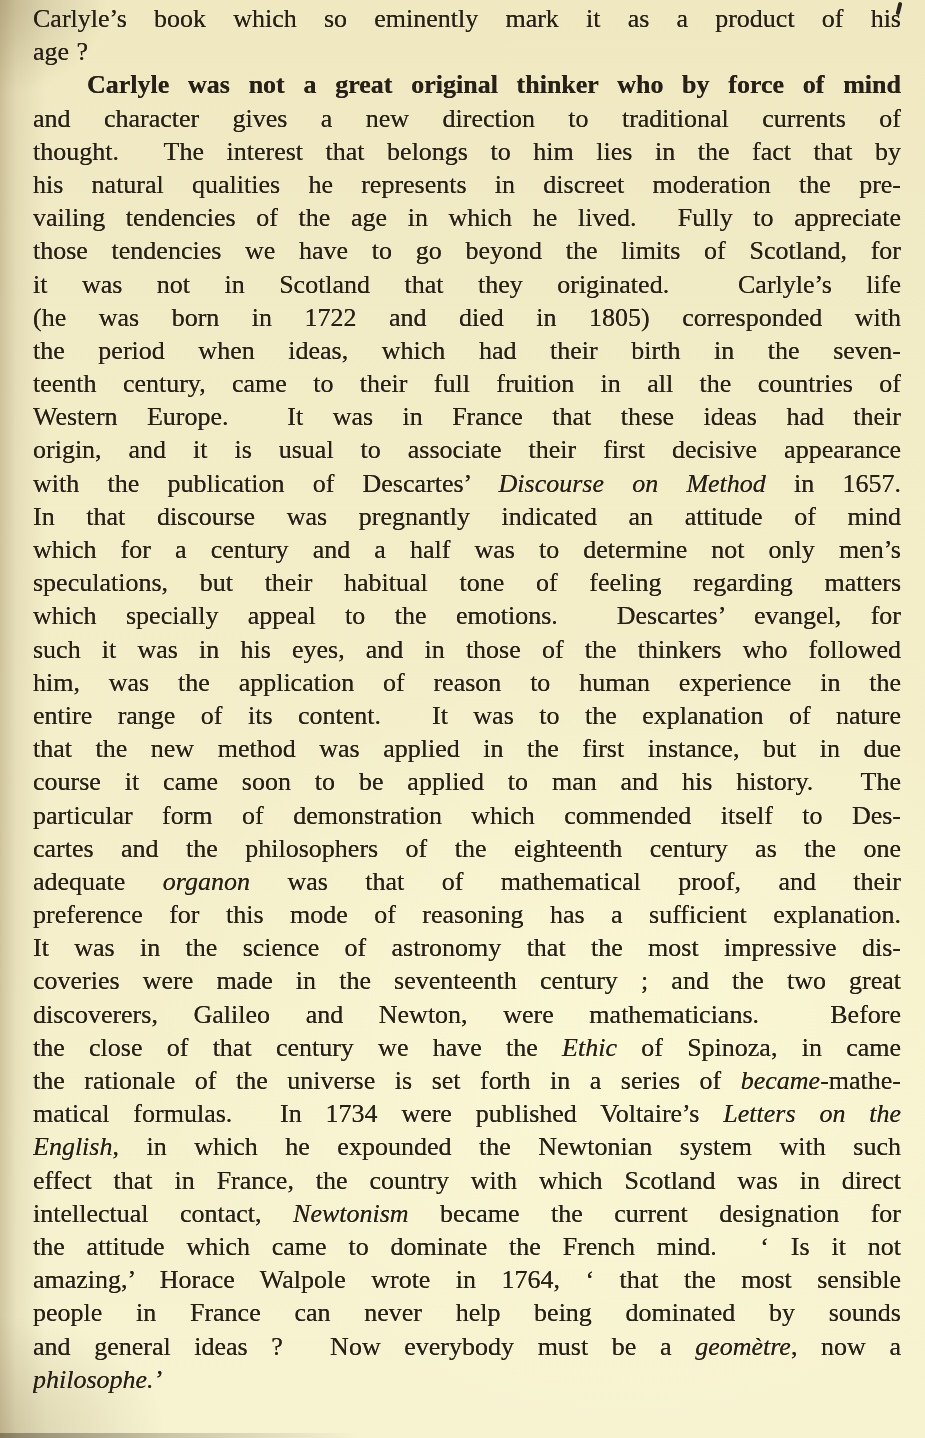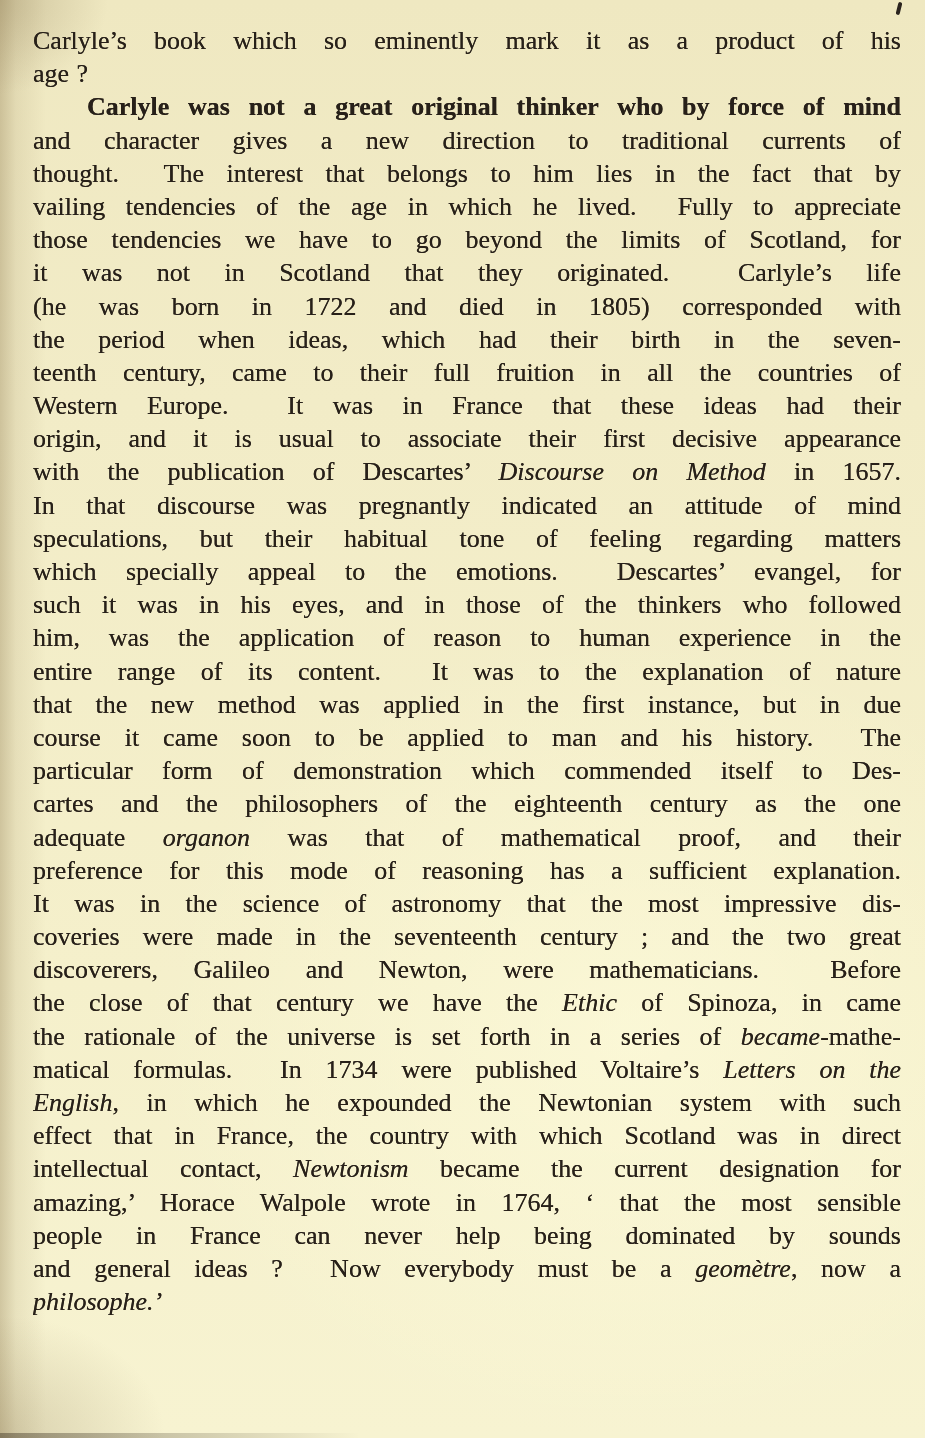--- a/index.html
+++ b/index.html
@@ -16,21 +16,21 @@
       radial-gradient(150px 130px at 0% 0%, rgba(134,115,76,0.32), rgba(134,115,76,0) 72%),
       radial-gradient(230px 170px at 0% 100%, rgba(134,115,76,0.28), rgba(134,115,76,0) 72%),
       linear-gradient(90deg, rgba(146,126,84,0.38) 0px, rgba(146,126,84,0.14) 16px, rgba(146,126,84,0) 46px),
       radial-gradient(620px 520px at 68% 72%, rgba(255,253,222,0.55), rgba(255,253,222,0) 78%),
       linear-gradient(180deg, #efe8c1 0%, #f2ecc7 28%, #f5f0cb 68%, #f7f3d1 100%);
     font-family: "Liberation Serif", "DejaVu Serif", serif;
   }
   .text-block {
     position: absolute;
     left: 33px;
-    top: 24px;
+    top: 2px;
     width: 868px;
     color: #272019;
     font-size: 26px;
     text-shadow: 0 0 0.6px rgba(41,33,26,0.85);
     word-spacing: 1px;
   }
   .line {
     height: 33.2px;
     line-height: 33.2px;
     text-align: justify;
@@ -70,50 +70,53 @@
 </head>
 <body>
 
 <div class="page">
   <div class="text-block" id="text-block">
       <div class="line"><span>Carlyle’s book which so eminently mark it as a product of his</span></div>
       <div class="line short"><span>age ?</span></div>
       <div class="line indent"><span>Carlyle was not a great original thinker who by force of mind</span></div>
       <div class="line"><span>and character gives a new direction to traditional currents of</span></div>
       <div class="line"><span>thought.&nbsp; The interest that belongs to him lies in the fact that by</span></div>
+      <div class="line"><span>his natural qualities he represents in discreet moderation the pre-</span></div>
       <div class="line"><span>vailing tendencies of the age in which he lived.&nbsp; Fully to appreciate</span></div>
       <div class="line"><span>those tendencies we have to go beyond the limits of Scotland, for</span></div>
       <div class="line"><span>it was not in Scotland that they originated.&nbsp; Carlyle’s life</span></div>
       <div class="line"><span>(he was born in 1722 and died in 1805) corresponded with</span></div>
       <div class="line"><span>the period when ideas, which had their birth in the seven-</span></div>
       <div class="line"><span>teenth century, came to their full fruition in all the countries of</span></div>
       <div class="line"><span>Western Europe.&nbsp; It was in France that these ideas had their</span></div>
       <div class="line"><span>origin, and it is usual to associate their first decisive appearance</span></div>
       <div class="line"><span>with the publication of Descartes’ </span><span class="it">Discourse on Method</span><span> in 1657.</span></div>
       <div class="line"><span>In that discourse was pregnantly indicated an attitude of mind</span></div>
+      <div class="line"><span>which for a century and a half was to determine not only men’s</span></div>
       <div class="line"><span>speculations, but their habitual tone of feeling regarding matters</span></div>
       <div class="line"><span>which specially appeal to the emotions.&nbsp; Descartes’ evangel, for</span></div>
       <div class="line"><span>such it was in his eyes, and in those of the thinkers who followed</span></div>
       <div class="line"><span>him, was the application of reason to human experience in the</span></div>
       <div class="line"><span>entire range of its content.&nbsp; It was to the explanation of nature</span></div>
       <div class="line"><span>that the new method was applied in the first instance, but in due</span></div>
       <div class="line"><span>course it came soon to be applied to man and his history.&nbsp; The</span></div>
       <div class="line"><span>particular form of demonstration which commended itself to Des-</span></div>
       <div class="line"><span>cartes and the philosophers of the eighteenth century as the one</span></div>
       <div class="line"><span>adequate </span><span class="it">organon</span><span> was that of mathematical proof, and their</span></div>
       <div class="line"><span>preference for this mode of reasoning has a sufficient explanation.</span></div>
       <div class="line"><span>It was in the science of astronomy that the most impressive dis-</span></div>
       <div class="line"><span>coveries were made in the seventeenth century ; and the two great</span></div>
       <div class="line"><span>discoverers, Galileo and Newton, were mathematicians.&nbsp; Before</span></div>
       <div class="line"><span>the close of that century we have the </span><span class="it">Ethic</span><span> of Spinoza, in came</span></div>
       <div class="line"><span>the rationale of the universe is set forth in a series of </span><span class="it">became</span><span>-mathe-</span></div>
       <div class="line"><span>matical formulas.&nbsp; In 1734 were published Voltaire’s </span><span class="it">Letters on the</span></div>
       <div class="line"><span class="it">English</span><span>, in which he expounded the Newtonian system with such</span></div>
       <div class="line"><span>effect that in France, the country with which Scotland was in direct</span></div>
       <div class="line"><span>intellectual contact, </span><span class="it">Newtonism</span><span> became the current designation for</span></div>
+      <div class="line"><span>the attitude which came to dominate the French mind.&nbsp; ‘ Is it not</span></div>
       <div class="line"><span>amazing,’ Horace Walpole wrote in 1764, ‘ that the most sensible</span></div>
       <div class="line"><span>people in France can never help being dominated by sounds</span></div>
       <div class="line"><span>and general ideas ?&nbsp; Now everybody must be a </span><span class="it">geomètre</span><span>, now a</span></div>
       <div class="line short"><span class="it">philosophe.’</span></div>
     </div>
   <div class="ink-mark"></div>
   <div class="bottom-shadow"></div>
 </div>
 
 </body></html>

